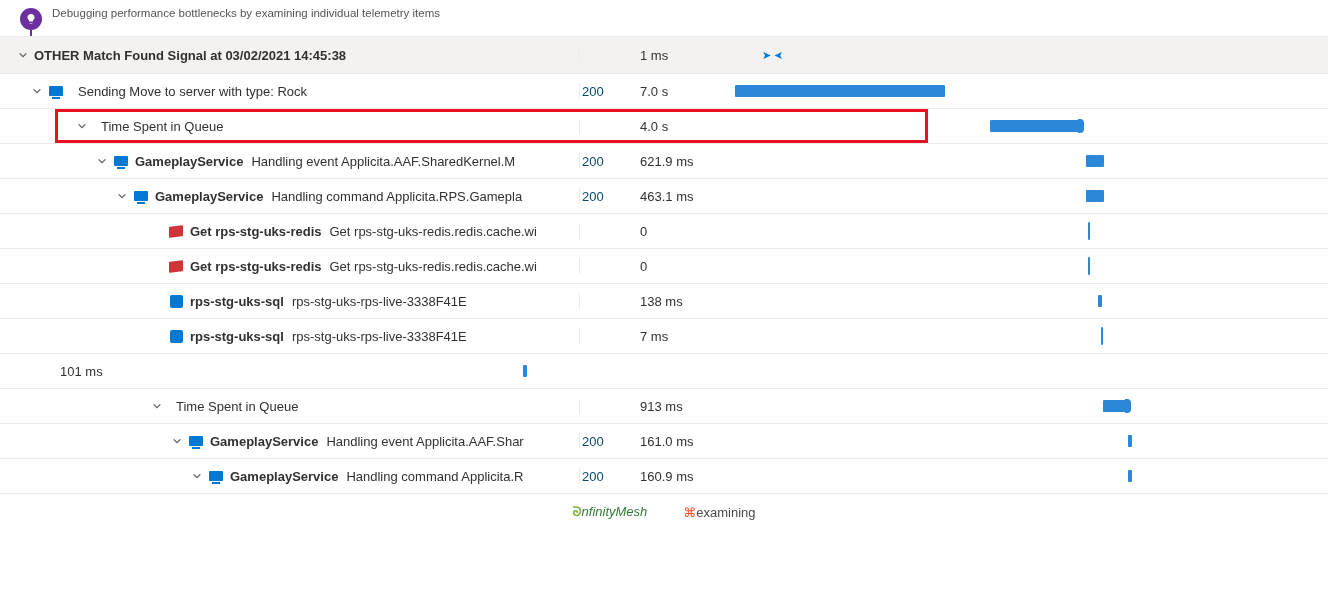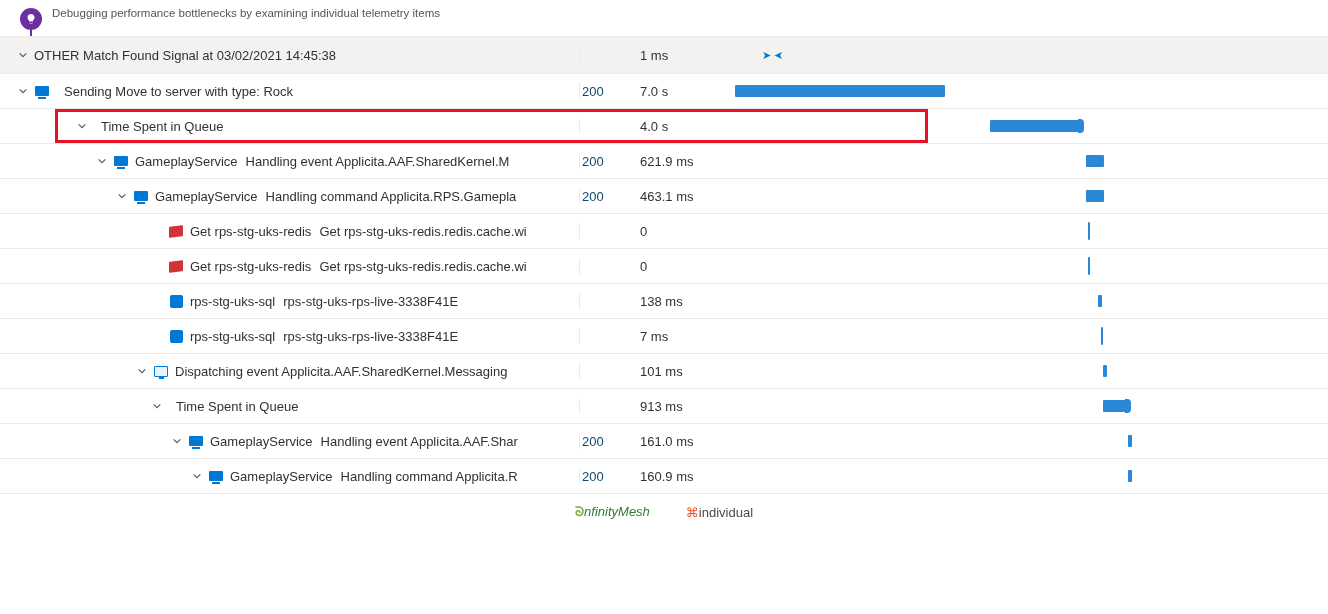--- a/index.html
+++ b/index.html
@@ -62,21 +62,21 @@
   .col-dur { width: 110px; padding-left: 20px; color:#323130;}
   .col-chart { flex: 1; position: relative; height:100%; }
   .chevron {
     width: 14px; height: 14px;
     display:inline-flex; align-items:center; justify-content:center;
     transform: rotate(0deg);
     margin-right: 4px;
     color:#605e5c;
   }
   .chevron svg{ width:10px; height:10px; }
-  .bold { font-weight: 400; }
+  .bold { font-weight: 700; }
   .icon {
     width:16px; height:16px;
     display:inline-flex; align-items:center; justify-content:center;
     margin-right: 6px;
     font-size:12px;
   }
   .icon-machine { background:#0078d4; width:14px; height:10px; border-radius:1px; position:relative;}
   .icon-machine::after{content:"";position:absolute;bottom:-3px;left:3px;width:8px;height:2px;background:#0078d4;}
   .icon-monitor { width:14px;height:11px;border:1.5px solid #0078d4;border-radius:1px;position:relative;background:#e5f1fb;}
   .icon-monitor::after{content:"";position:absolute;bottom:-3px;left:4px;width:5px;height:2px;background:#0078d4;}
@@ -142,21 +142,21 @@
   <div class="col-chart">
     <div class="collapse-wrap arrow-pair" style="margin-left:4px">
       <span>➤</span>
         <span style="transform:scaleX(-1)">➤</span>
     </div>
   </div>
 </div>
 
 <div id="rows">
     <div class="row" style="position: relative;">
-      <div class="col-label" style="padding-left: 16px;">
+      <div class="col-label" style="padding-left: 30px;">
         <span class="chevron">
           <svg viewBox="0 0 12 12">
             <path d="M2 4l4 4 4-4" fill="none" stroke="#605e5c" stroke-width="1.5"></path>
           </svg>
         </span>
         <span class="icon">
           <span class="icon-machine"></span>
         </span>
         <span class="desc">Sending Move to server with type: Rock</span>
       </div>
@@ -274,31 +274,20 @@
         <span class="bold">rps-stg-uks-sql</span>
         <span class="desc">rps-stg-uks-rps-live-3338F41E</span>
       </div>
       <div class="col-status"></div>
       <div class="col-dur">7 ms</div>
       <div class="col-chart">
         <div class="bar tick" style="left: 371px; width: 2px;"></div>
       </div>
     </div>
     <div class="row" style="position: relative;">
-      <div class="col-label" style="padding-left: 135px;">
-        <span class="chevron">
-          <svg viewBox="0 0 12 12">
-            <path d="M2 4l4 4 4-4" fill="none" stroke="#605e5c" stroke-width="1.5"></path>
-          </svg>
-        </span>
-        <span class="icon">
-          <span class="icon-monitor"></span>
-        </span>
-        <span class="bold">Dispatching event Applicita.AAF.SharedKernel.Messaging</span>
-      </div>
       <div class="col-status"></div>
       <div class="col-dur">101 ms</div>
       <div class="col-chart">
         <div class="bar thin" style="left: 373px; width: 3px;"></div>
       </div>
     </div>
     <div class="row" style="position: relative;">
       <div class="col-label" style="padding-left: 150px;">
         <span class="chevron">
           <svg viewBox="0 0 12 12">
@@ -348,14 +337,14 @@
       <div class="col-status">200</div>
       <div class="col-dur">160.9 ms</div>
       <div class="col-chart">
         <div class="bar thin" style="left: 398px; width: 3px;"></div>
       </div>
     </div>
   </div>
 
 <div class="footer">
   <span class="im"><b>ᘐ</b><span>nfinityMesh</span></span>
-  <span class="ap"><span class="g">⌘</span><span>individual</span></span>
+  <span class="ap"><span class="g">⌘</span><span>examining</span></span>
 </div>
 
 </body></html>

